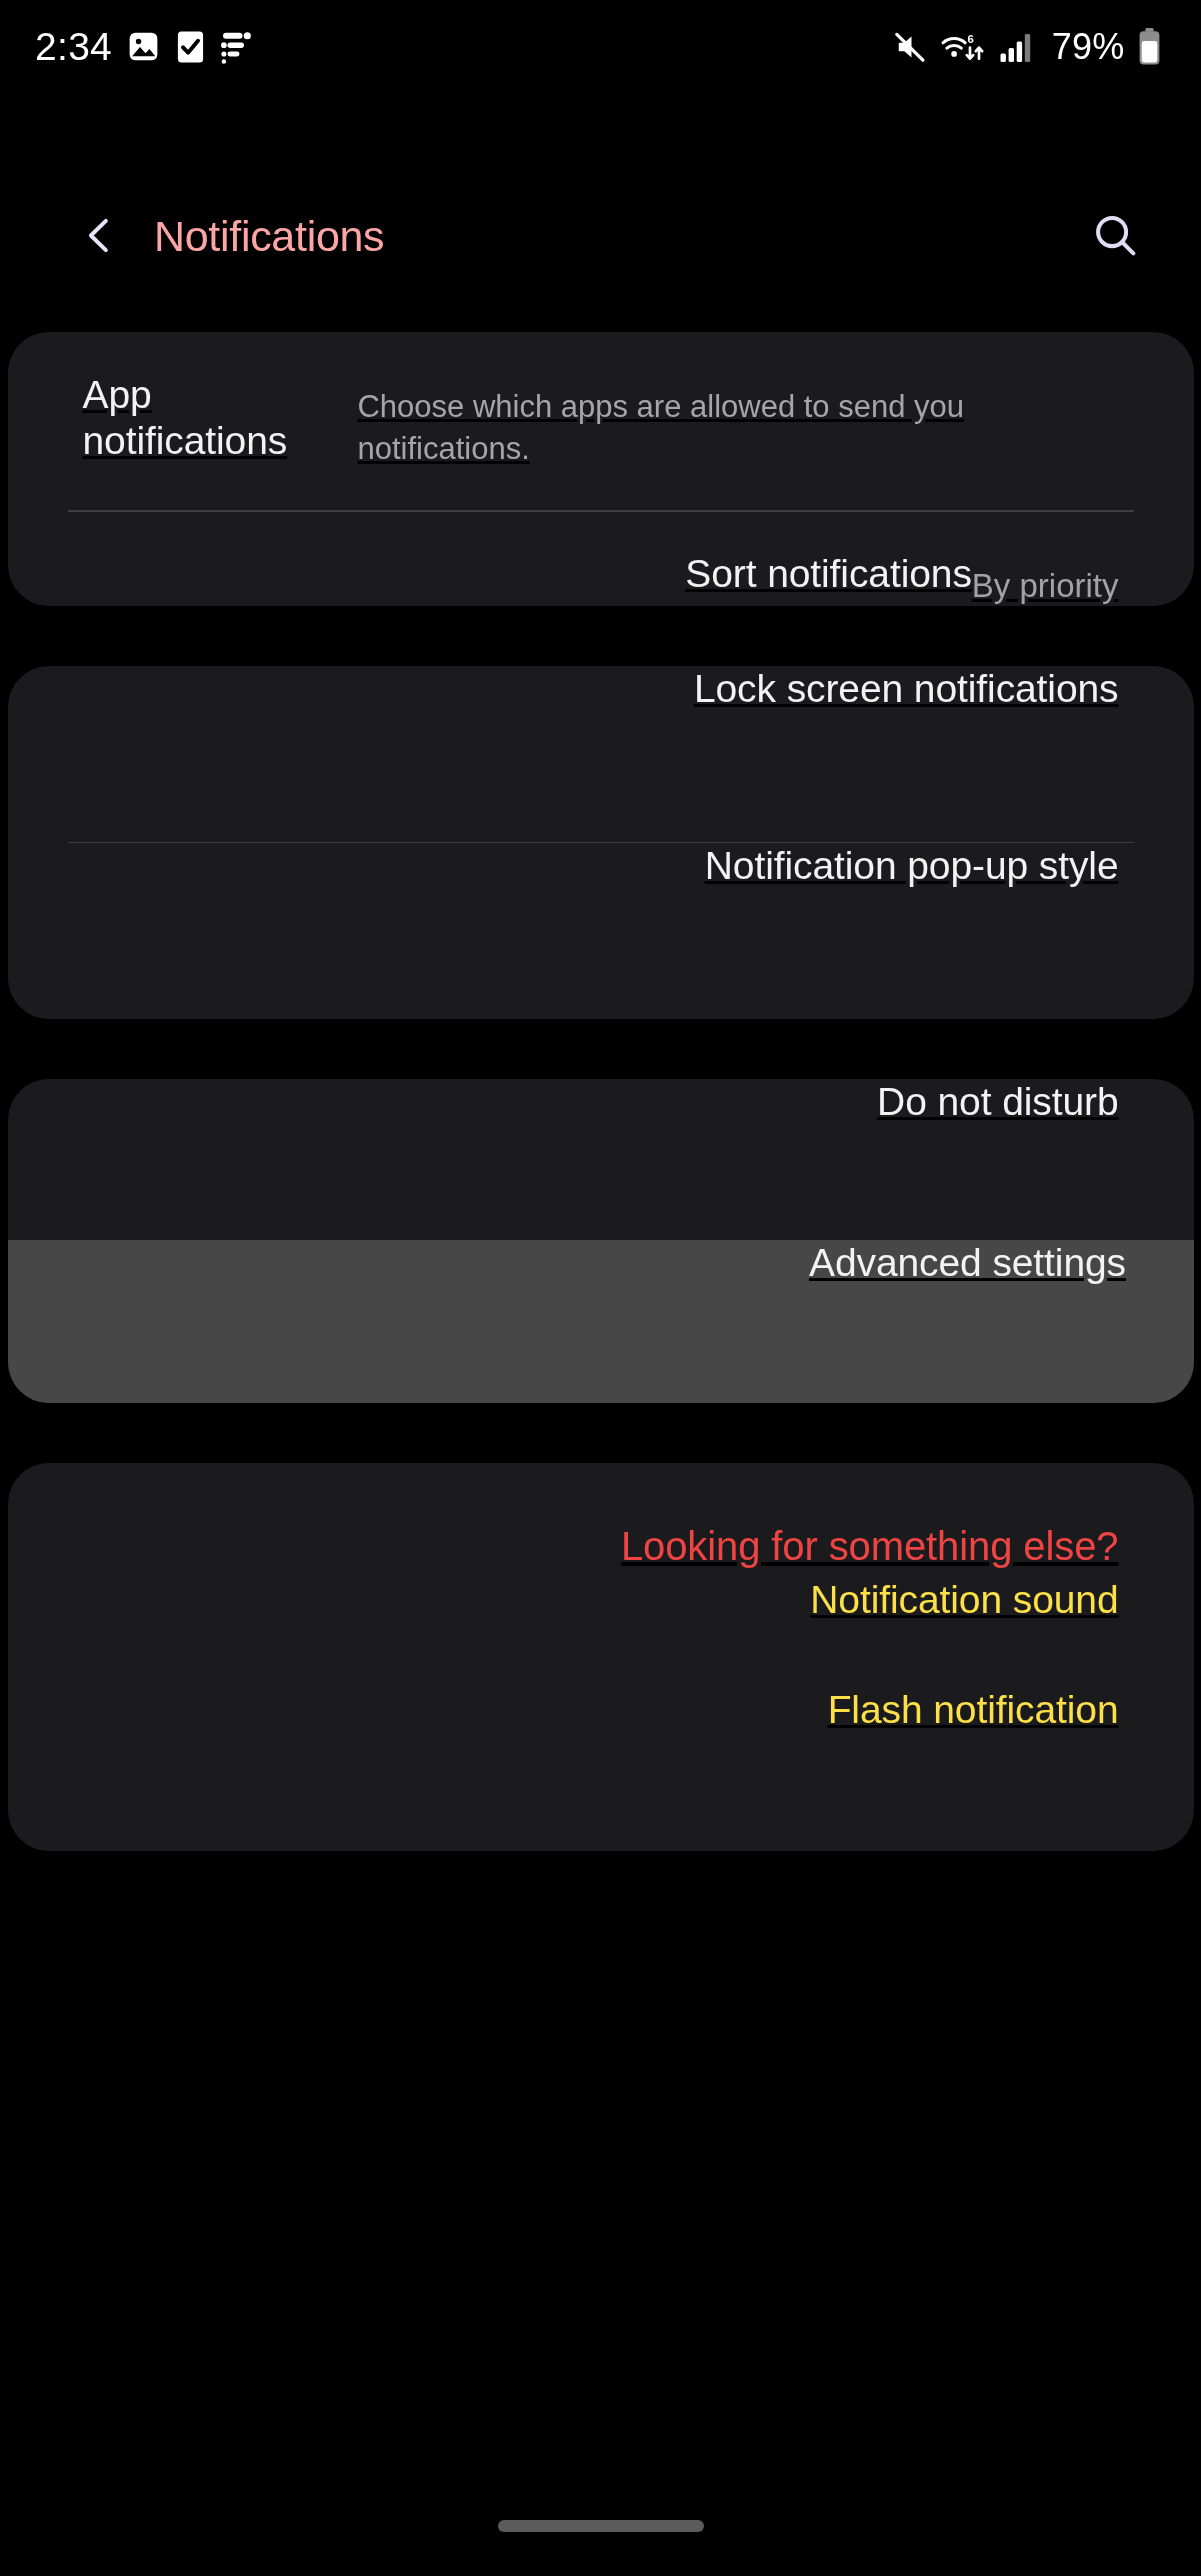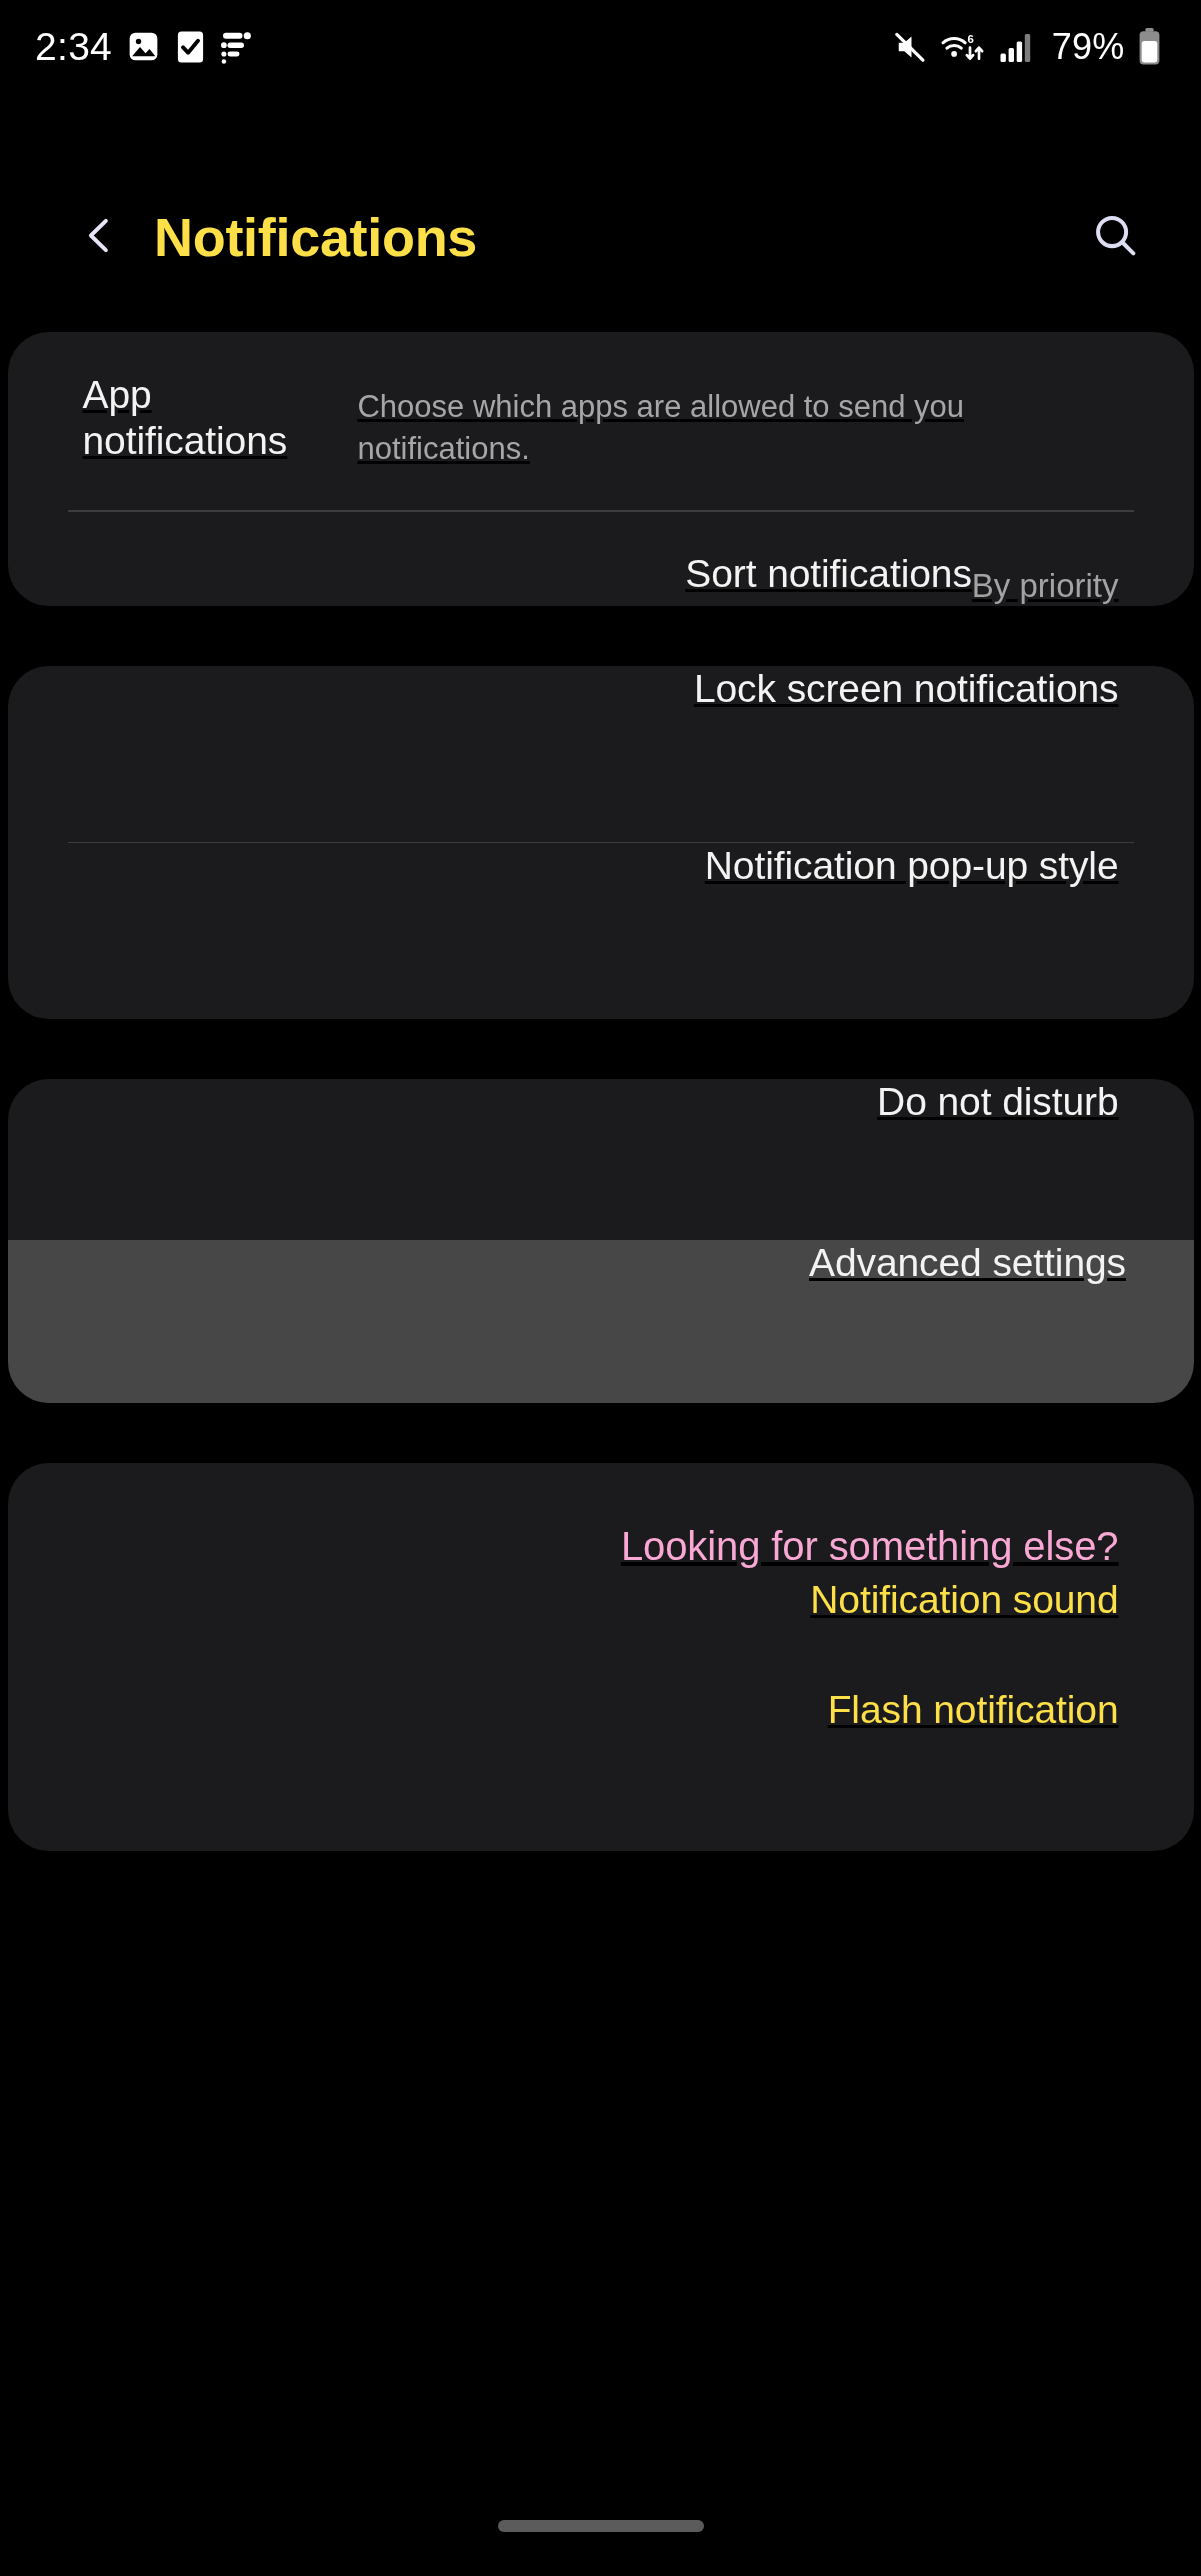--- a/index.html
+++ b/index.html
@@ -69,23 +69,23 @@
     align-items:center;
     padding:0 35px 0 70px;
   }
   .back-btn {
     width:58px; height:58px;
     display:flex; align-items:center; justify-content:center;
     flex:0 0 auto;
     cursor:pointer;
   }
   .page-title {
-    color:#fde047;
-    font-size:54px;
-    font-weight:700;
+    color:#fca5a5;
+    font-size:43px;
+    font-weight:400;
     letter-spacing:-0.3px;
     margin-left:26px;
     white-space:nowrap;
     line-height:1;
   }
   .header-spacer { flex:1 1 auto; }
   .search-btn {
     width:63px; height:63px;
     display:flex; align-items:center; justify-content:center;
     flex:0 0 auto;
@@ -165,21 +165,21 @@
   .r-link       { height:110px; }
 
   .link-text {
     color:#fde047;
     font-size:39px;
     font-weight:400;
     letter-spacing:-0.1px;
     line-height:1.18;
   }
   .look-title {
-    color:#f9a8d4;
+    color:#ef4444;
     font-size:40px;
     font-weight:400;
     letter-spacing:-0.1px;
     line-height:1.18;
   }
   .card-pad-bottom { height:54px; }
 
   
   .nav-bar {
     position:absolute;

